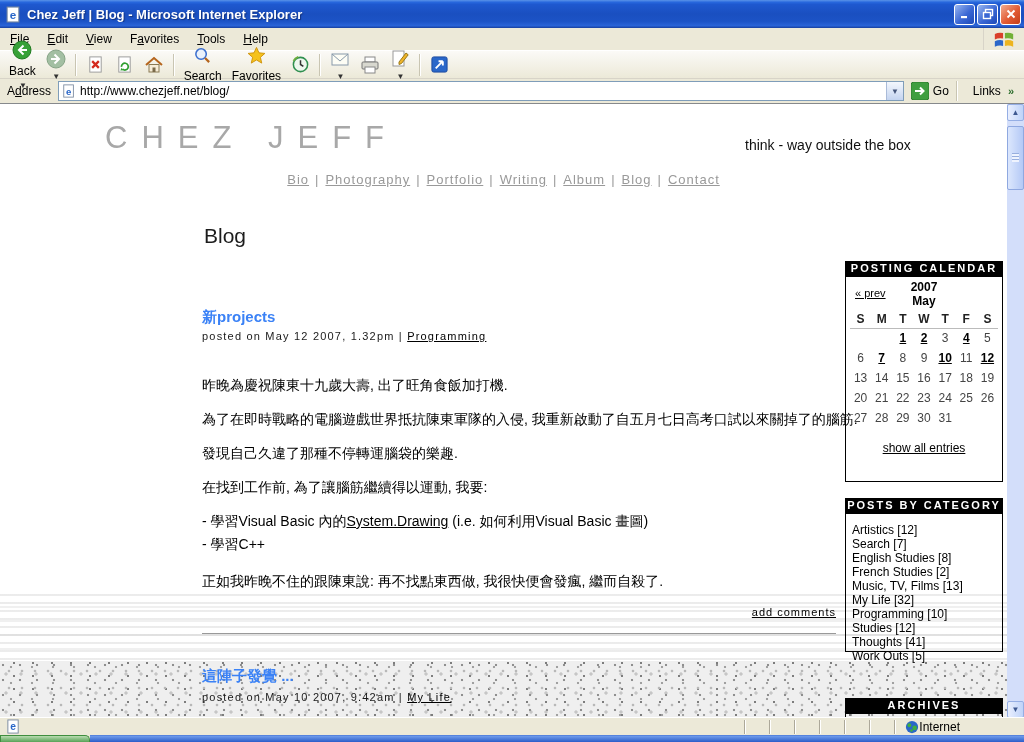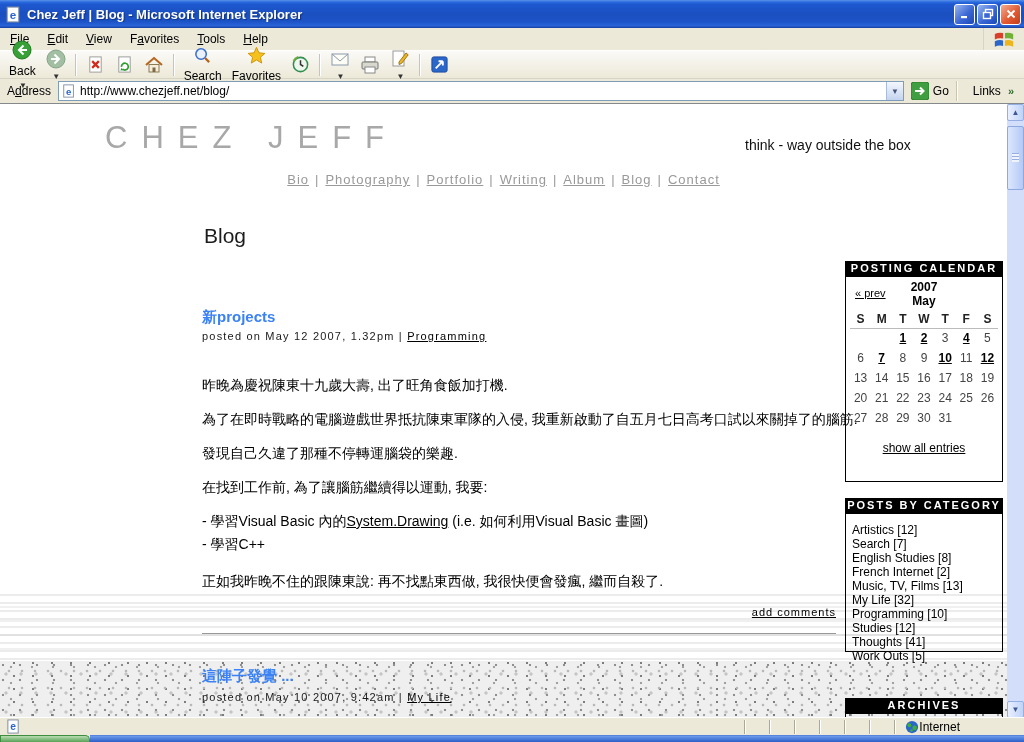--- a/index.html
+++ b/index.html
@@ -408,21 +408,21 @@
         <a>show all entries</a>
       </div>
     </div>
 
     <div class="side-box cat-box">
       <div class="side-header">POSTS BY CATEGORY</div>
       <div class="cat-list">
           <div class="cat-row"><a class="cat-link">Artistics</a><span class="cat-count"> [12]</span></div>
           <div class="cat-row"><a class="cat-link">Search</a><span class="cat-count"> [7]</span></div>
           <div class="cat-row"><a class="cat-link">English Studies</a><span class="cat-count"> [8]</span></div>
-          <div class="cat-row"><a class="cat-link">French Internet</a><span class="cat-count"> [2]</span></div>
+          <div class="cat-row"><a class="cat-link">French Studies</a><span class="cat-count"> [2]</span></div>
           <div class="cat-row"><a class="cat-link">Music, TV, Films</a><span class="cat-count"> [13]</span></div>
           <div class="cat-row"><a class="cat-link">My Life</a><span class="cat-count"> [32]</span></div>
           <div class="cat-row"><a class="cat-link">Programming</a><span class="cat-count"> [10]</span></div>
           <div class="cat-row"><a class="cat-link">Studies</a><span class="cat-count"> [12]</span></div>
           <div class="cat-row"><a class="cat-link">Thoughts</a><span class="cat-count"> [41]</span></div>
           <div class="cat-row"><a class="cat-link">Work Outs</a><span class="cat-count"> [5]</span></div>
         </div>
     </div>
 
     <div class="side-box arch-box">

